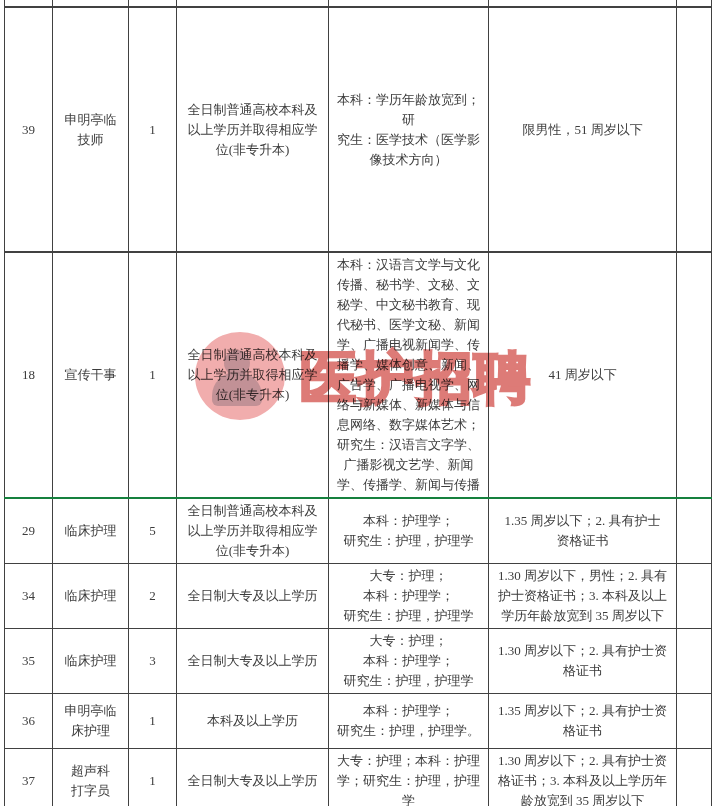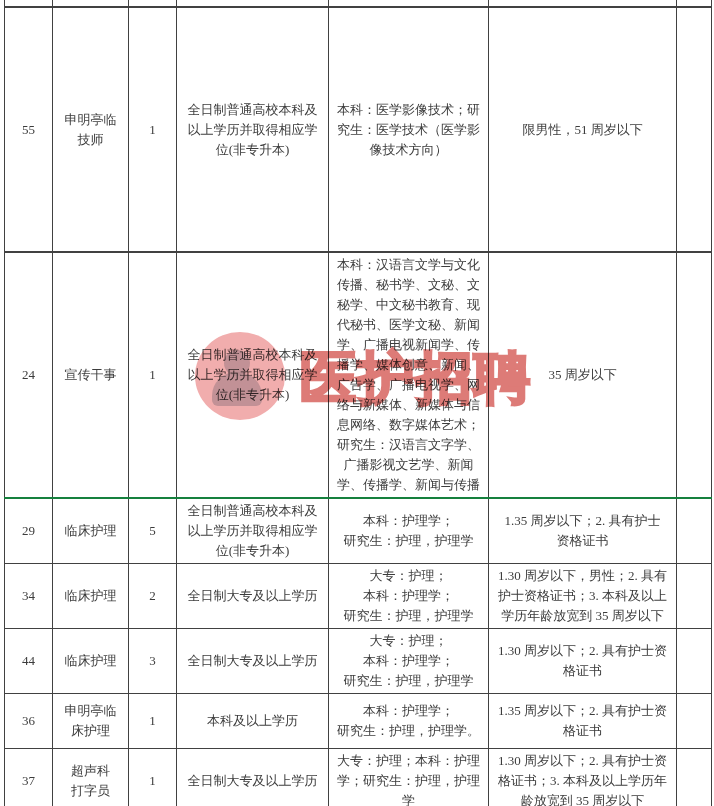--- a/index.html
+++ b/index.html
@@ -89,53 +89,53 @@
       <tr class="stub">
         <td></td>
         <td></td>
         <td></td>
         <td></td>
         <td></td>
         <td></td>
         <td></td>
       </tr>
       <tr class="r1">
-        <td>55</td>
+        <td>39</td>
         <td>申明亭临
 技师</td>
         <td>1</td>
         <td>全日制普通高校本科及
 以上学历并取得相应学
 位(非专升本)</td>
-        <td>本科：医学影像技术；研
+        <td>本科：学历年龄放宽到；研
 究生：医学技术（医学影
 像技术方向）</td>
         <td>限男性，51 周岁以下</td>
         <td></td>
       </tr>
       <tr class="r2">
-        <td>24</td>
+        <td>18</td>
         <td>宣传干事</td>
         <td>1</td>
         <td>全日制普通高校本科及
 以上学历并取得相应学
 位(非专升本)</td>
         <td>本科：汉语言文学与文化
 传播、秘书学、文秘、文
 秘学、中文秘书教育、现
 代秘书、医学文秘、新闻
 学、广播电视新闻学、传
 播学、媒体创意、新闻、
 广告学、广播电视学、网
 络与新媒体、新媒体与信
 息网络、数字媒体艺术；
 研究生：汉语言文字学、
 广播影视文艺学、新闻
 学、传播学、新闻与传播</td>
-        <td>35 周岁以下</td>
+        <td>41 周岁以下</td>
         <td></td>
       </tr>
       <tr class="r3">
         <td>29</td>
         <td>临床护理</td>
         <td>5</td>
         <td>全日制普通高校本科及
 以上学历并取得相应学
 位(非专升本)</td>
         <td>本科：护理学；
@@ -151,21 +151,21 @@
         <td>全日制大专及以上学历</td>
         <td>大专：护理；
 本科：护理学；
 研究生：护理，护理学</td>
         <td class="al">1.30 周岁以下，男性；2. 具有
 护士资格证书；3. 本科及以上
 学历年龄放宽到 35 周岁以下</td>
         <td></td>
       </tr>
       <tr class="r5">
-        <td>44</td>
+        <td>35</td>
         <td>临床护理</td>
         <td>3</td>
         <td>全日制大专及以上学历</td>
         <td>大专：护理；
 本科：护理学；
 研究生：护理，护理学</td>
         <td class="al">1.30 周岁以下；2. 具有护士资
 格证书</td>
         <td></td>
       </tr>

